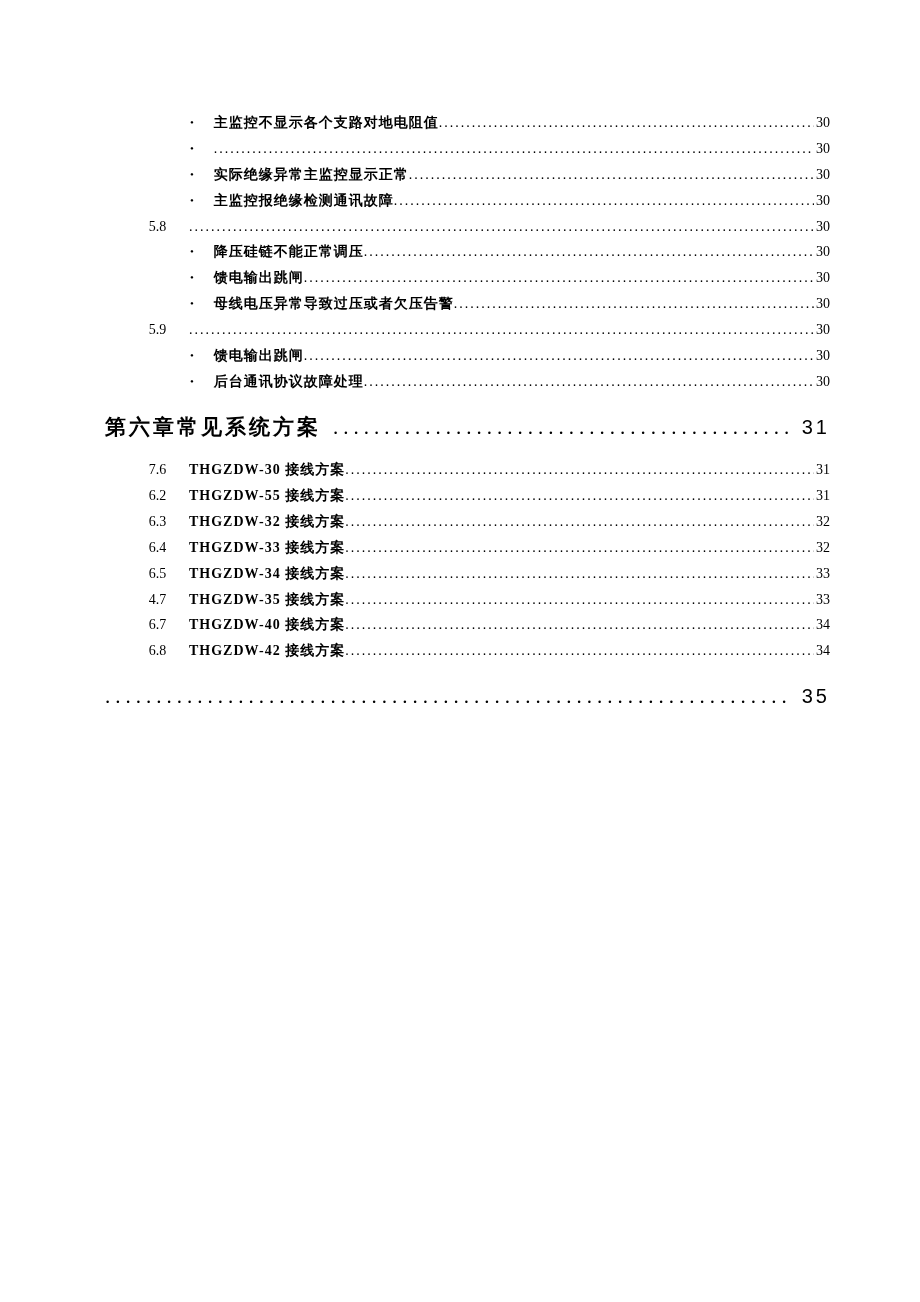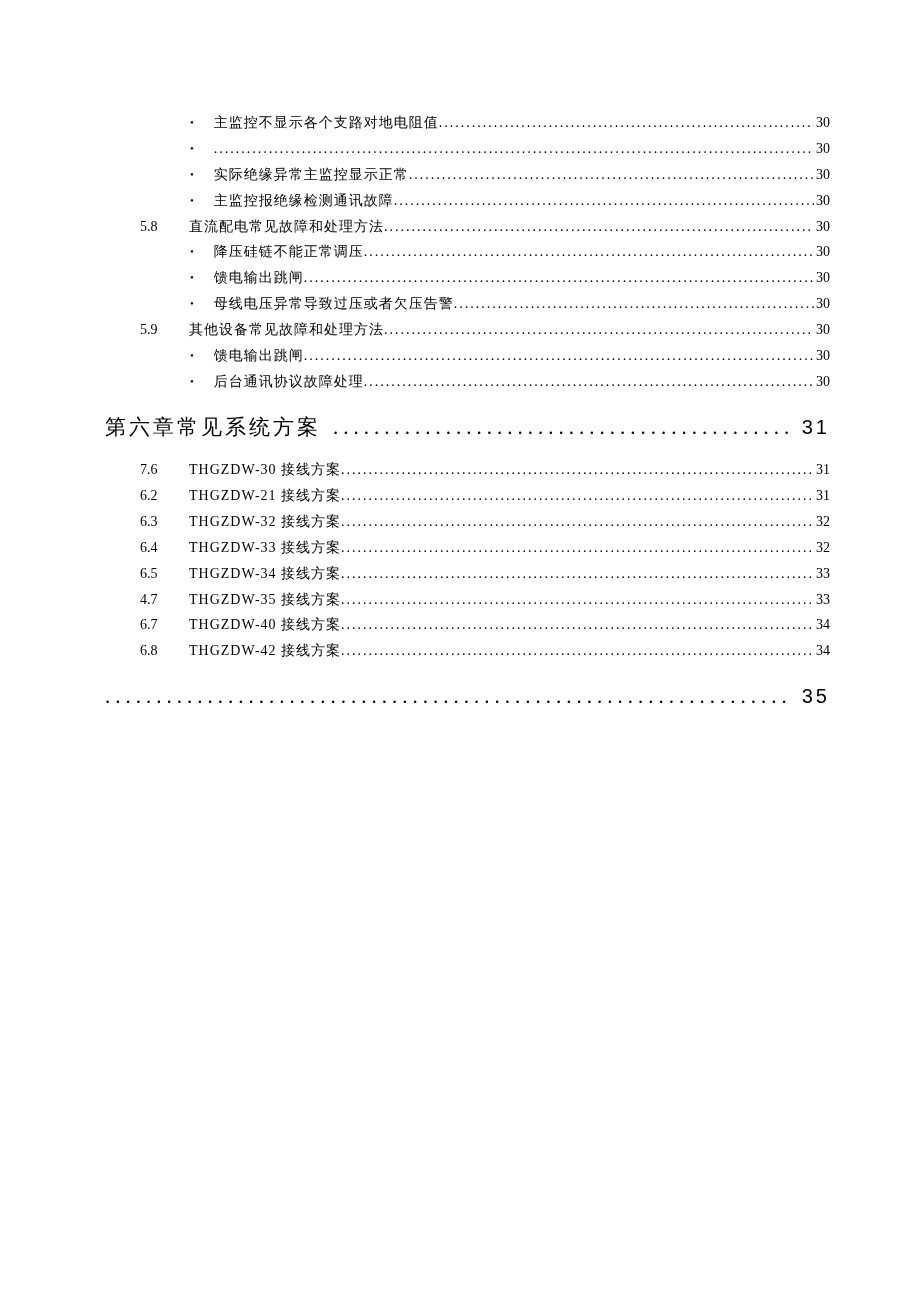--- a/index.html
+++ b/index.html
@@ -18,20 +18,21 @@
     font-size: 14px;
     line-height: 1.85;
   }
   .toc-line .num {
     flex: 0 0 auto;
     margin-right: 14px;
   }
   .toc-line .txt {
     flex: 0 0 auto;
     letter-spacing: 1px;
+    font-weight: bold;
   }
   .toc-line .dots {
     flex: 1 1 auto;
     overflow: hidden;
     letter-spacing: 2px;
     color: #000;
   }
   .toc-line .dots::after {
     content: "..................................................................................................................................";
   }
@@ -40,21 +41,21 @@
     padding-left: 2px;
   }
   .lvl-bullet { padding-left: 85px; }
   .lvl-bullet .bullet {
     flex: 0 0 auto;
     font-size: 11px;
     margin-right: 20px;
     position: relative;
     top: -1px;
   }
-  .lvl-sec { padding-left: 35px; }
+  .lvl-sec { padding-left: 35px; text-align: center; }
   .lvl-sec .num { width: 35px; }
   .lvl-chap {
     font-size: 21px;
     line-height: 2.3;
     letter-spacing: 3px;
     margin-top: 8px;
     margin-bottom: 6px;
     gap: 12px;
   }
   .lvl-chap .txt { letter-spacing: 3px; }
@@ -86,21 +87,20 @@
       <span class="pg">30</span>
     </div>
     <div class="toc-line lvl-bullet">
       <span class="bullet">•</span>
       <span class="txt">主监控报绝缘检测通讯故障</span>
       <span class="dots"></span>
       <span class="pg">30</span>
     </div>
     <div class="toc-line lvl-sec">
       <span class="num">5.8</span>
-      <span class="txt">直流配电常见故障和处理方法</span>
       <span class="dots"></span>
       <span class="pg">30</span>
     </div>
     <div class="toc-line lvl-bullet">
       <span class="bullet">•</span>
       <span class="txt">降压硅链不能正常调压</span>
       <span class="dots"></span>
       <span class="pg">30</span>
     </div>
     <div class="toc-line lvl-bullet">
@@ -110,21 +110,20 @@
       <span class="pg">30</span>
     </div>
     <div class="toc-line lvl-bullet">
       <span class="bullet">•</span>
       <span class="txt">母线电压异常导致过压或者欠压告警</span>
       <span class="dots"></span>
       <span class="pg">30</span>
     </div>
     <div class="toc-line lvl-sec">
       <span class="num">5.9</span>
-      <span class="txt">其他设备常见故障和处理方法</span>
       <span class="dots"></span>
       <span class="pg">30</span>
     </div>
     <div class="toc-line lvl-bullet">
       <span class="bullet">•</span>
       <span class="txt">馈电输出跳闸</span>
       <span class="dots"></span>
       <span class="pg">30</span>
     </div>
     <div class="toc-line lvl-bullet">
@@ -139,21 +138,21 @@
       <span class="pg">31</span>
     </div>
     <div class="toc-line lvl-sec">
       <span class="num">7.6</span>
       <span class="txt">THGZDW-30 接线方案</span>
       <span class="dots"></span>
       <span class="pg">31</span>
     </div>
     <div class="toc-line lvl-sec">
       <span class="num">6.2</span>
-      <span class="txt">THGZDW-21 接线方案</span>
+      <span class="txt">THGZDW-55 接线方案</span>
       <span class="dots"></span>
       <span class="pg">31</span>
     </div>
     <div class="toc-line lvl-sec">
       <span class="num">6.3</span>
       <span class="txt">THGZDW-32 接线方案</span>
       <span class="dots"></span>
       <span class="pg">32</span>
     </div>
     <div class="toc-line lvl-sec">

